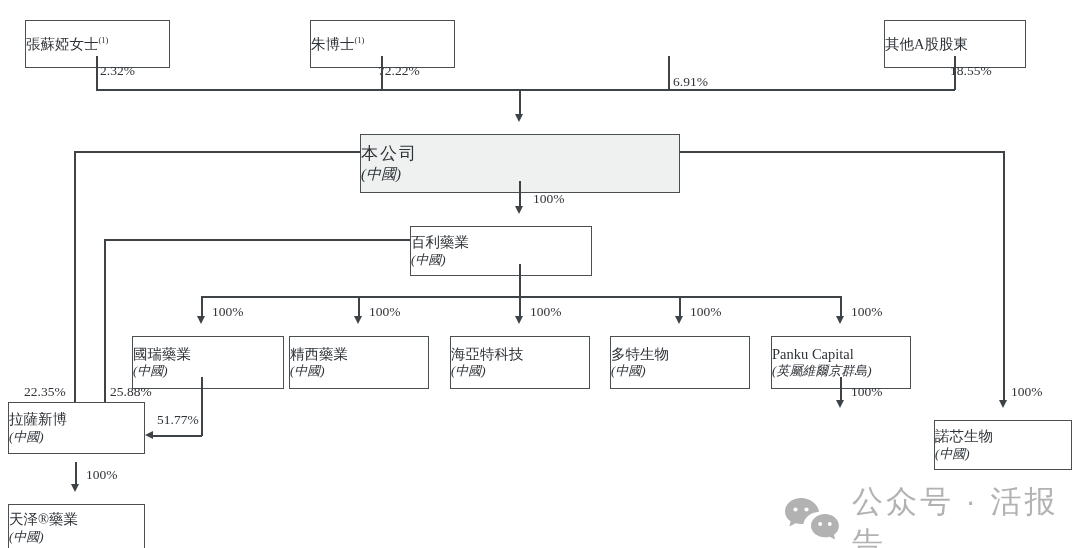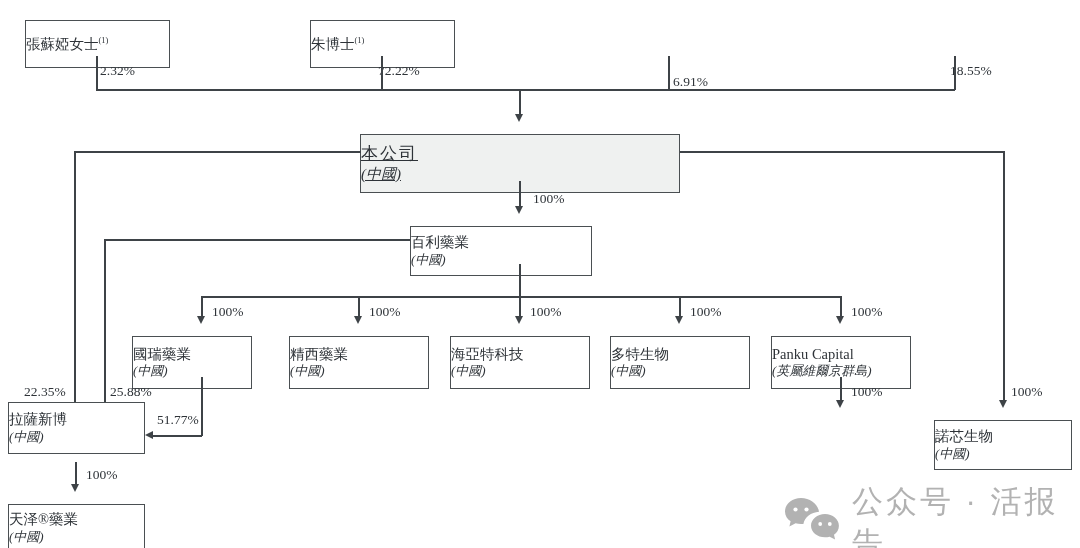--- a/index.html
+++ b/index.html
@@ -8,21 +8,21 @@
     font-family:"Liberation Serif","DejaVu Serif",serif;color:#2e3338;overflow:hidden;
   }
   .node{
     position:absolute;border:1.5px solid #4a4f52;background:#fff;
     display:flex;flex-direction:column;align-items:flex-start;justify-content:center;
     text-align:center;line-height:1.3;box-sizing:border-box;margin-top:12px;
   }
   .node .nm{font-size:14.5px;white-space:nowrap;}
   .node .rg{font-size:13px;font-style:italic;white-space:nowrap;}
   .node sup{font-size:8.5px;line-height:0;}
-  .company{background:#eff1f0;text-decoration:underline;}
+  .company{background:#eff1f0;}
   .company .nm{font-size:17px;letter-spacing:2px;}
   .company .rg{font-size:15px;}
   .pct{position:absolute;font-size:13.5px;white-space:nowrap;text-align:right;}
   .hl,.vl{position:absolute;background:#3e4347;}
   .hl{height:1.5px;}
   .vl{width:1.5px;}
   .arrd{position:absolute;width:0;height:0;
     border-left:4.5px solid transparent;border-right:4.5px solid transparent;
     border-top:8px solid #3e4347;}
   .arrl{position:absolute;width:0;height:0;
@@ -34,20 +34,23 @@
 </head>
 <body>
 
 <div class="canvas">
 
   <div class="node" style="left:25px;top:8px;width:145px;height:48px">
     <span class="nm"><span>張蘇婭女士</span><sup>(1)</sup></span>
   </div>
   <div class="node" style="left:310px;top:8px;width:145px;height:48px">
     <span class="nm"><span>朱博士</span><sup>(1)</sup></span>
+  </div>
+  <div class="node" style="left:884px;top:8px;width:142px;height:48px">
+    <span class="nm"><span>其他A股股東</span><sup></sup></span>
   </div>
 
   <div class="pct" style="left:100px;top:63px">2.32%</div>
   <div class="pct" style="left:378px;top:63px">72.22%</div>
   <div class="pct" style="left:673px;top:74px">6.91%</div>
   <div class="pct" style="left:950px;top:63px">18.55%</div>
 
   <div class="vl" style="left:96px;top:56px;height:34px"></div>
   <div class="vl" style="left:381px;top:56px;height:34px"></div>
   <div class="vl" style="left:668px;top:56px;height:34px"></div>
@@ -99,21 +102,21 @@
   <div class="pct" style="left:530px;top:304px">100%</div>
 
   <div class="vl" style="left:679px;top:296px;height:20px"></div>
   <div class="arrd" style="left:675px;top:316px"></div>
   <div class="pct" style="left:690px;top:304px">100%</div>
 
   <div class="vl" style="left:840px;top:296px;height:20px"></div>
   <div class="arrd" style="left:836px;top:316px"></div>
   <div class="pct" style="left:851px;top:304px">100%</div>
 
-  <div class="node" style="left:132px;top:324px;width:120px;height:53px">
+  <div class="node" style="left:132px;top:324px;width:152px;height:53px">
     <div class="nm">國瑞藥業</div>
     <div class="rg">(中國)</div>
   </div>
   <div class="node" style="left:289px;top:324px;width:140px;height:53px">
     <div class="nm">精西藥業</div>
     <div class="rg">(中國)</div>
   </div>
   <div class="node" style="left:450px;top:324px;width:140px;height:53px">
     <div class="nm">海亞特科技</div>
     <div class="rg">(中國)</div>

